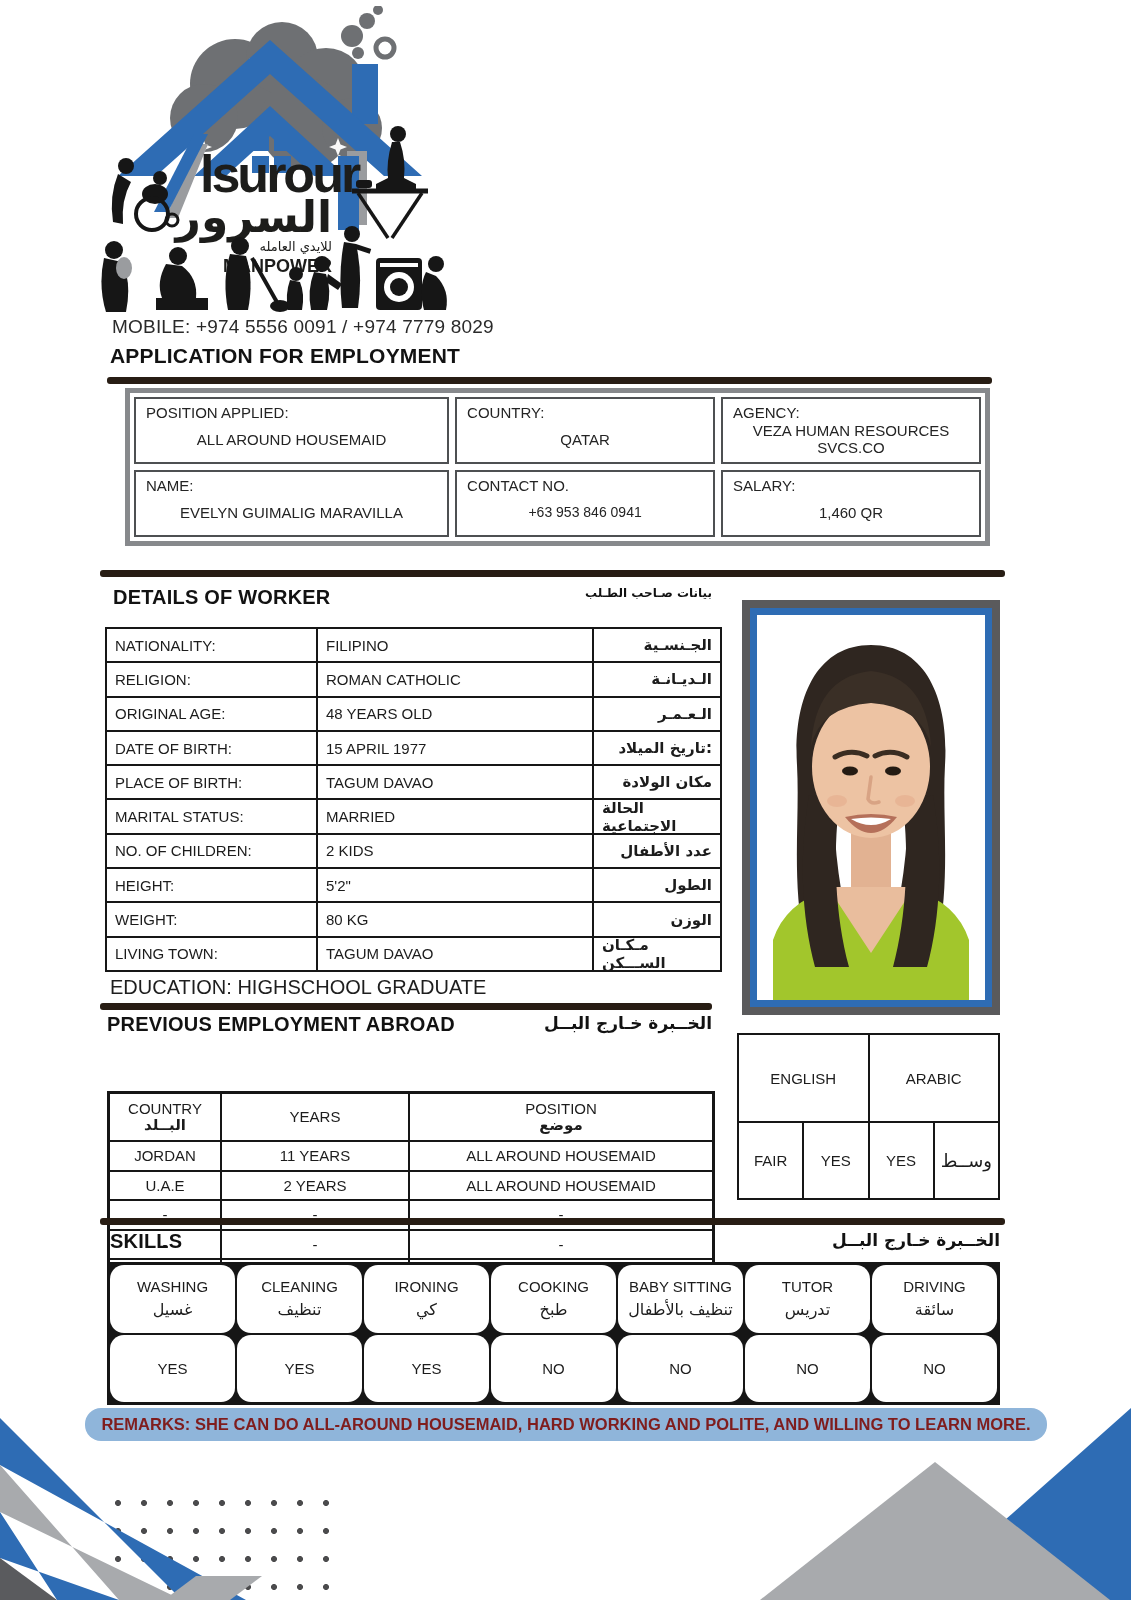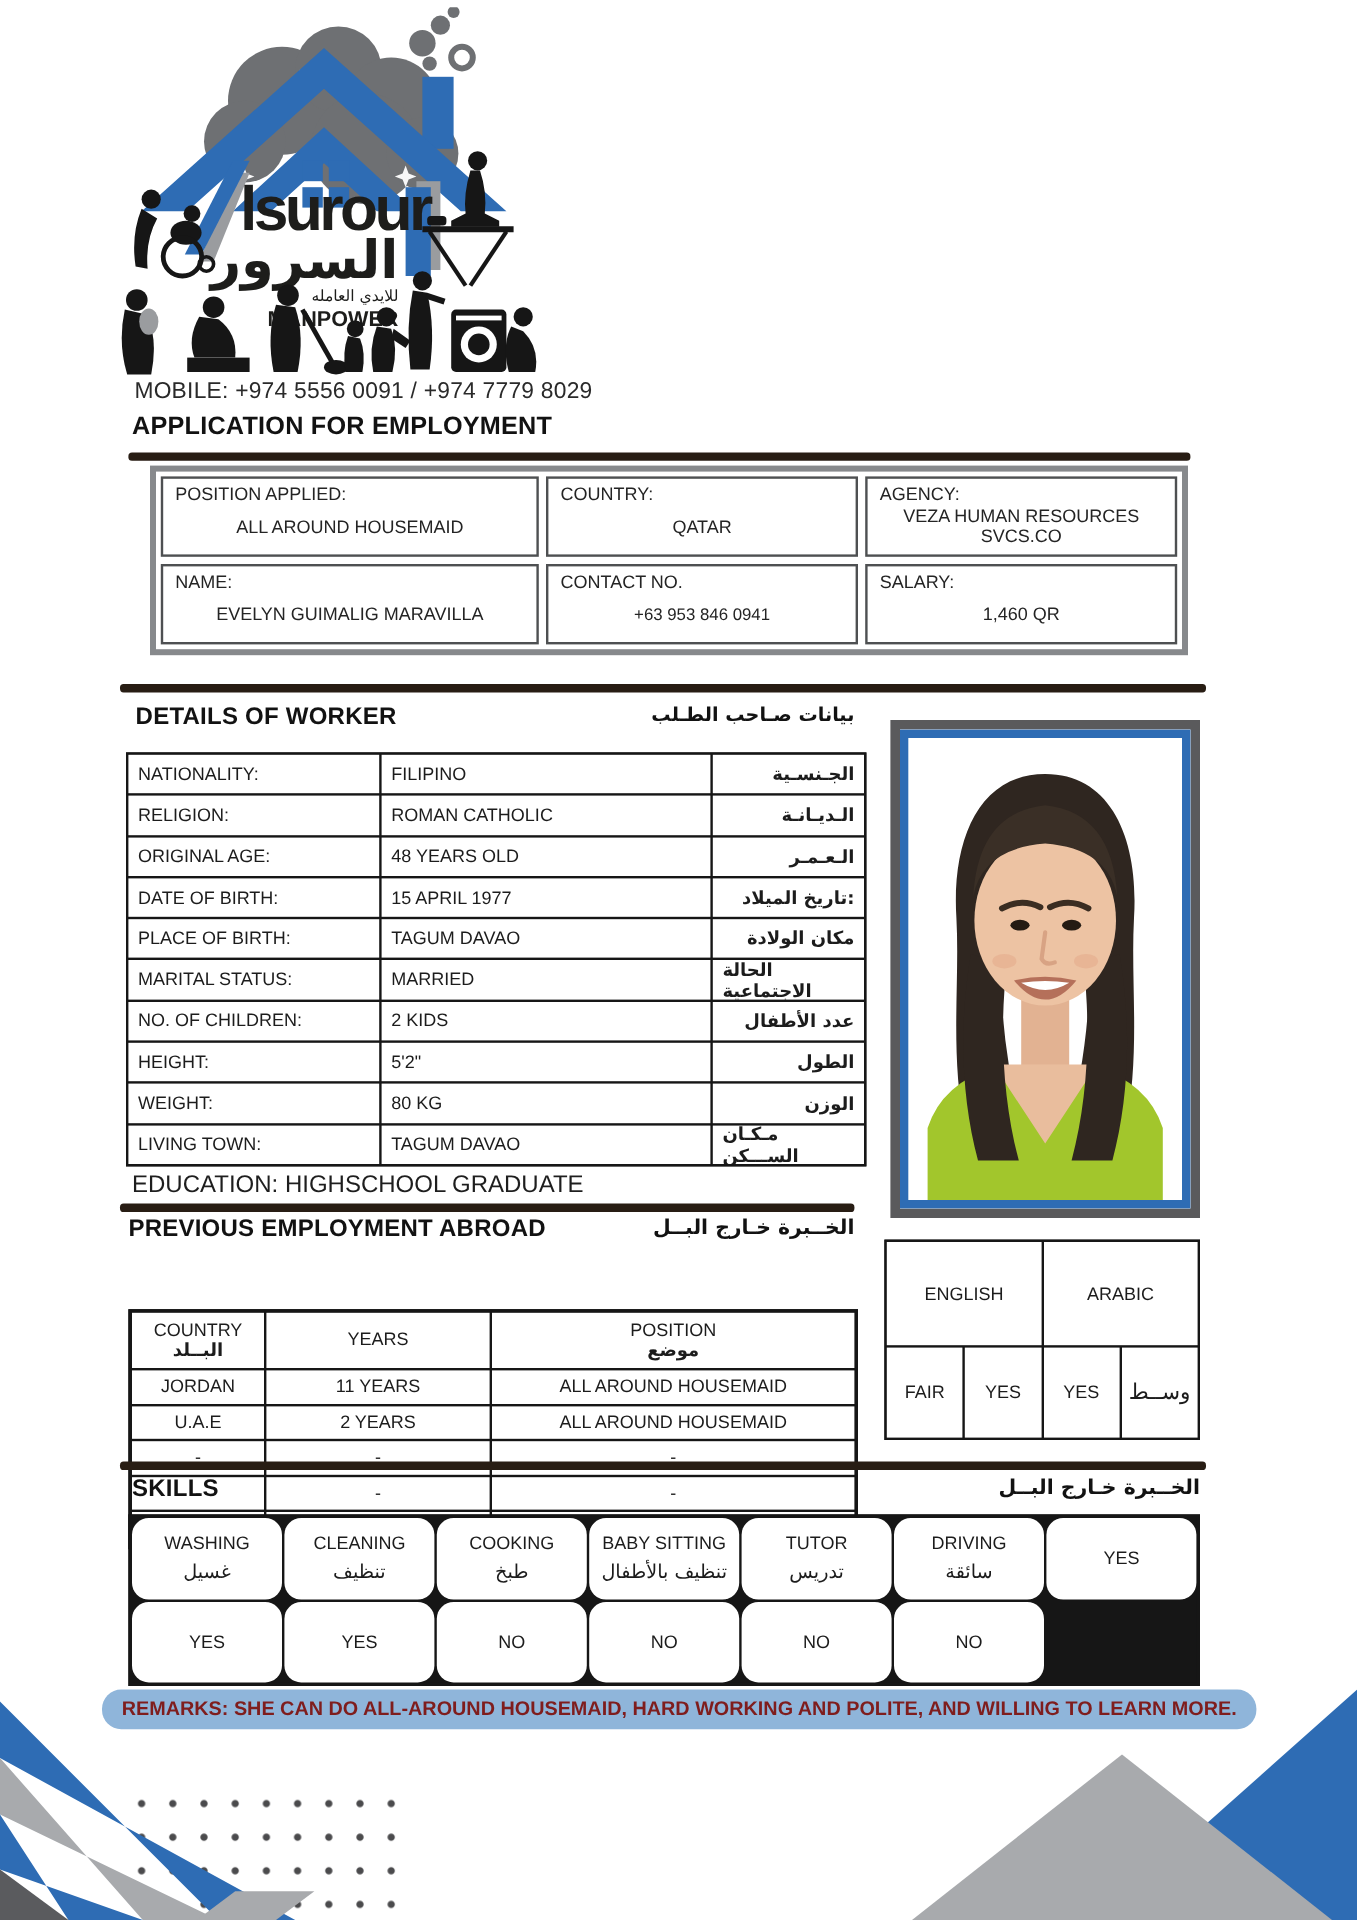--- a/index.html
+++ b/index.html
@@ -17,21 +17,21 @@
   
   .app-table{position:absolute;left:125px;top:388px;width:865px;height:158px;box-sizing:border-box;
              border:5px solid #87898c;background:#fff;display:grid;
              grid-template-columns:4fr 3.3fr 3.3fr;grid-template-rows:1fr 1fr;gap:6px;padding:4px;}
   .app-cell{border:2px solid #4e5052;display:flex;flex-direction:column;padding:5px 10px;box-sizing:border-box;}
   .app-cell .lbl{font-size:15px;color:#242424;}
   .app-cell .val{flex:1;display:flex;align-items:center;justify-content:center;text-align:center;
                  font-size:15px;color:#242424;padding:0 6px;}
 
   .sec-title{position:absolute;font-size:20px;font-weight:800;color:#121212;letter-spacing:.2px;}
-  .sec-title-ar{position:absolute;font-size:16px;font-weight:700;text-align:right;color:#121212;}
+  .sec-title-ar{position:absolute;font-size:12px;font-weight:700;text-align:right;color:#121212;}
 
   
   .details-table{position:absolute;left:105px;top:627px;width:617px;height:345px;box-sizing:border-box;
                  display:grid;grid-template-columns:209px 1fr 126px;grid-auto-rows:1fr;
                  background:#161616;gap:2px;border:2px solid #161616;}
   .details-table>div{background:#fff;display:flex;align-items:center;font-size:15px;padding:11px 8px;overflow:hidden;}
   .dt-ar{justify-content:flex-end;font-size:16px;font-weight:600;}
 
   .education-line{position:absolute;left:110px;top:976px;font-size:20px;color:#1e1e1e;}
 
@@ -334,20 +334,24 @@
   <div class="skills-table">
     <div>
         <span>WASHING</span>
         <span class="sk-ar arabic">غسيل</span>
       </div>
     <div>
         <span>CLEANING</span>
         <span class="sk-ar arabic">تنظيف</span>
       </div>
     <div>
+        <span>IRONING</span>
+        <span class="sk-ar arabic">كي</span>
+      </div>
+    <div>
         <span>COOKING</span>
         <span class="sk-ar arabic">طبخ</span>
       </div>
     <div>
         <span>BABY SITTING</span>
         <span class="sk-ar arabic">تنظيف بالأطفال</span>
       </div>
     <div>
         <span>TUTOR</span>
         <span class="sk-ar arabic">تدريس</span>

